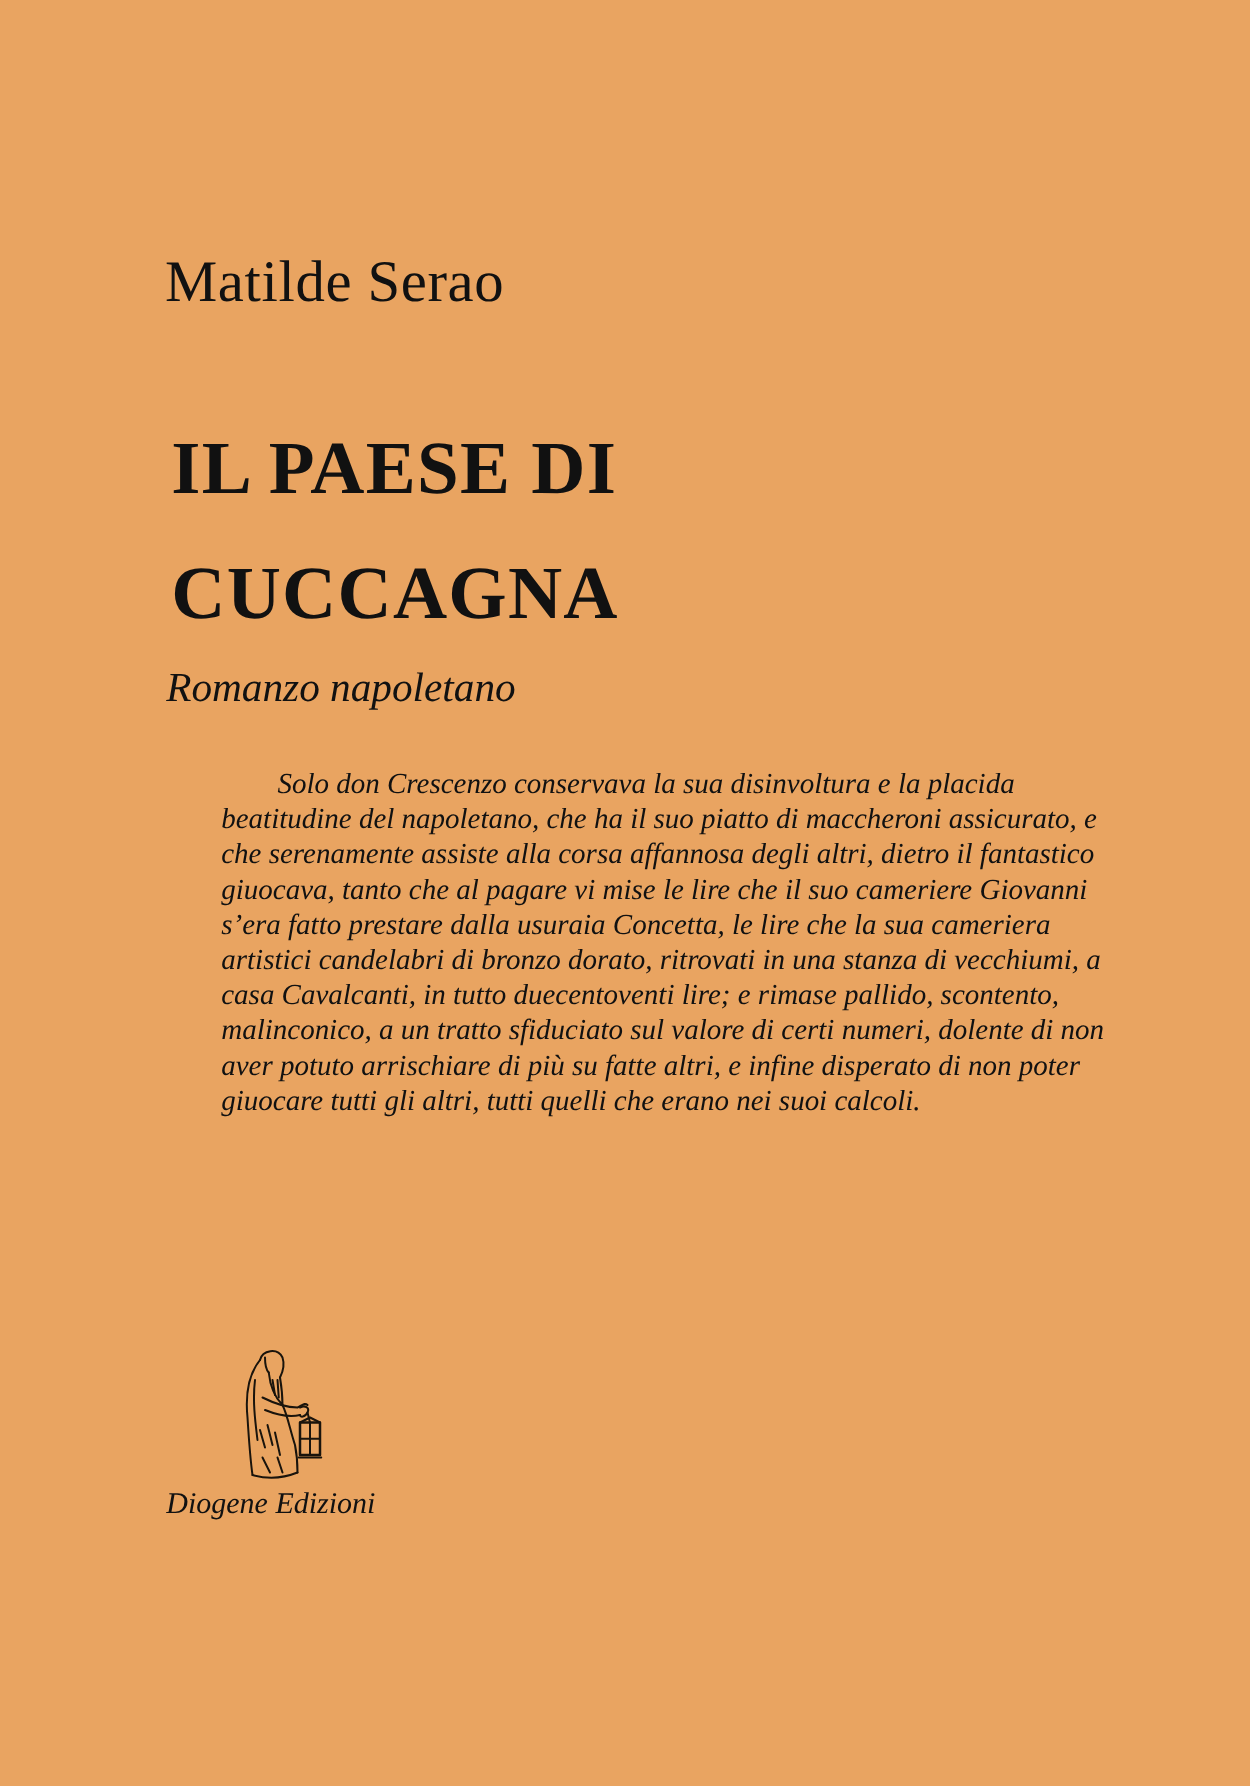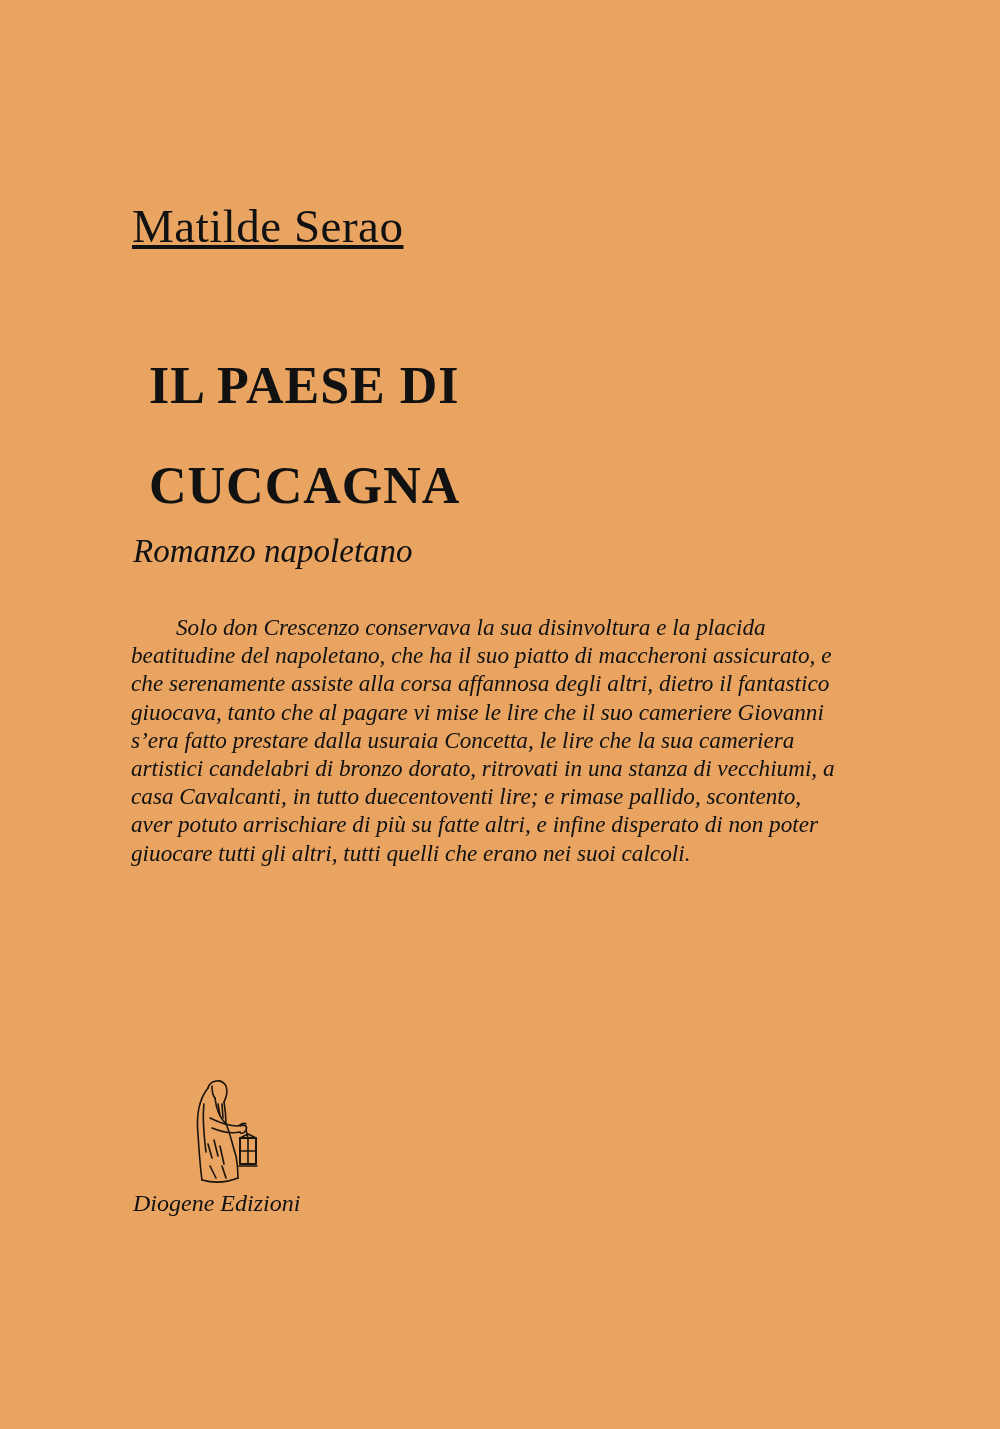--- a/index.html
+++ b/index.html
@@ -16,31 +16,30 @@
     font-family: "Liberation Serif", "DejaVu Serif", serif;
   }
   .author {
     position: absolute;
     left: 132px;
     top: 196px;
     font-size: 47px;
     line-height: 60px;
     font-weight: normal;
     letter-spacing: 0.5px;
-    text-decoration: underline;
   }
   .title {
     position: absolute;
     left: 133px;
     top: 320px;
-    font-size: 52px;
+    font-size: 60px;
     line-height: 100px;
     font-weight: bold;
     letter-spacing: 1px;
-    margin: 16px;
+    margin: 4px;
   }
   .subtitle {
     position: absolute;
     left: 133px;
     top: 529px;
     font-size: 33px;
     line-height: 44px;
     font-style: italic;
   }
   .blurb {
@@ -49,20 +48,21 @@
     top: 613px;
     width: 740px;
     font-size: 23.2px;
     line-height: 28.2px;
     font-style: italic;
     margin: 0;
   }
   .blurb .line {
     display: block;
     white-space: nowrap;
+    margin-left: 46px;
   }
   .blurb .line.indent {
     padding-left: 45px;
   }
   .logo {
     position: absolute;
     left: 182px;
     top: 1074px;
     width: 90px;
     height: 116px;
@@ -91,20 +91,21 @@
   <div class="subtitle">Romanzo napoletano</div>
 
   <p class="blurb">
     <span class="line indent">Solo don Crescenzo conservava la sua disinvoltura e la placida</span>
     <span class="line">beatitudine del napoletano, che ha il suo piatto di maccheroni assicurato, e</span>
     <span class="line">che serenamente assiste alla corsa affannosa degli altri, dietro il fantastico</span>
     <span class="line">giuocava, tanto che al pagare vi mise le lire che il suo cameriere Giovanni</span>
     <span class="line">s’era fatto prestare dalla usuraia Concetta, le lire che la sua cameriera</span>
     <span class="line">artistici candelabri di bronzo dorato, ritrovati in una stanza di vecchiumi, a</span>
     <span class="line">casa Cavalcanti, in tutto duecentoventi lire; e rimase pallido, scontento,</span>
+    <span class="line">malinconico, a un tratto sfiduciato sul valore di certi numeri, dolente di non</span>
     <span class="line">aver potuto arrischiare di più su fatte altri, e infine disperato di non poter</span>
     <span class="line">giuocare tutti gli altri, tutti quelli che erano nei suoi calcoli.</span>
   </p>
 
   <div class="logo">
     <svg width="90" height="116" viewBox="0 0 90 116" xmlns="http://www.w3.org/2000/svg">
       <g fill="none" stroke="#1a140c" stroke-width="1.6" stroke-linecap="round" stroke-linejoin="round">
 
         <path d="M26 14 C28 6 40 4 44 12 C46 18 44 24 42 28"></path>
         <path d="M30 12 C30 18 31 22 33 24"></path>

